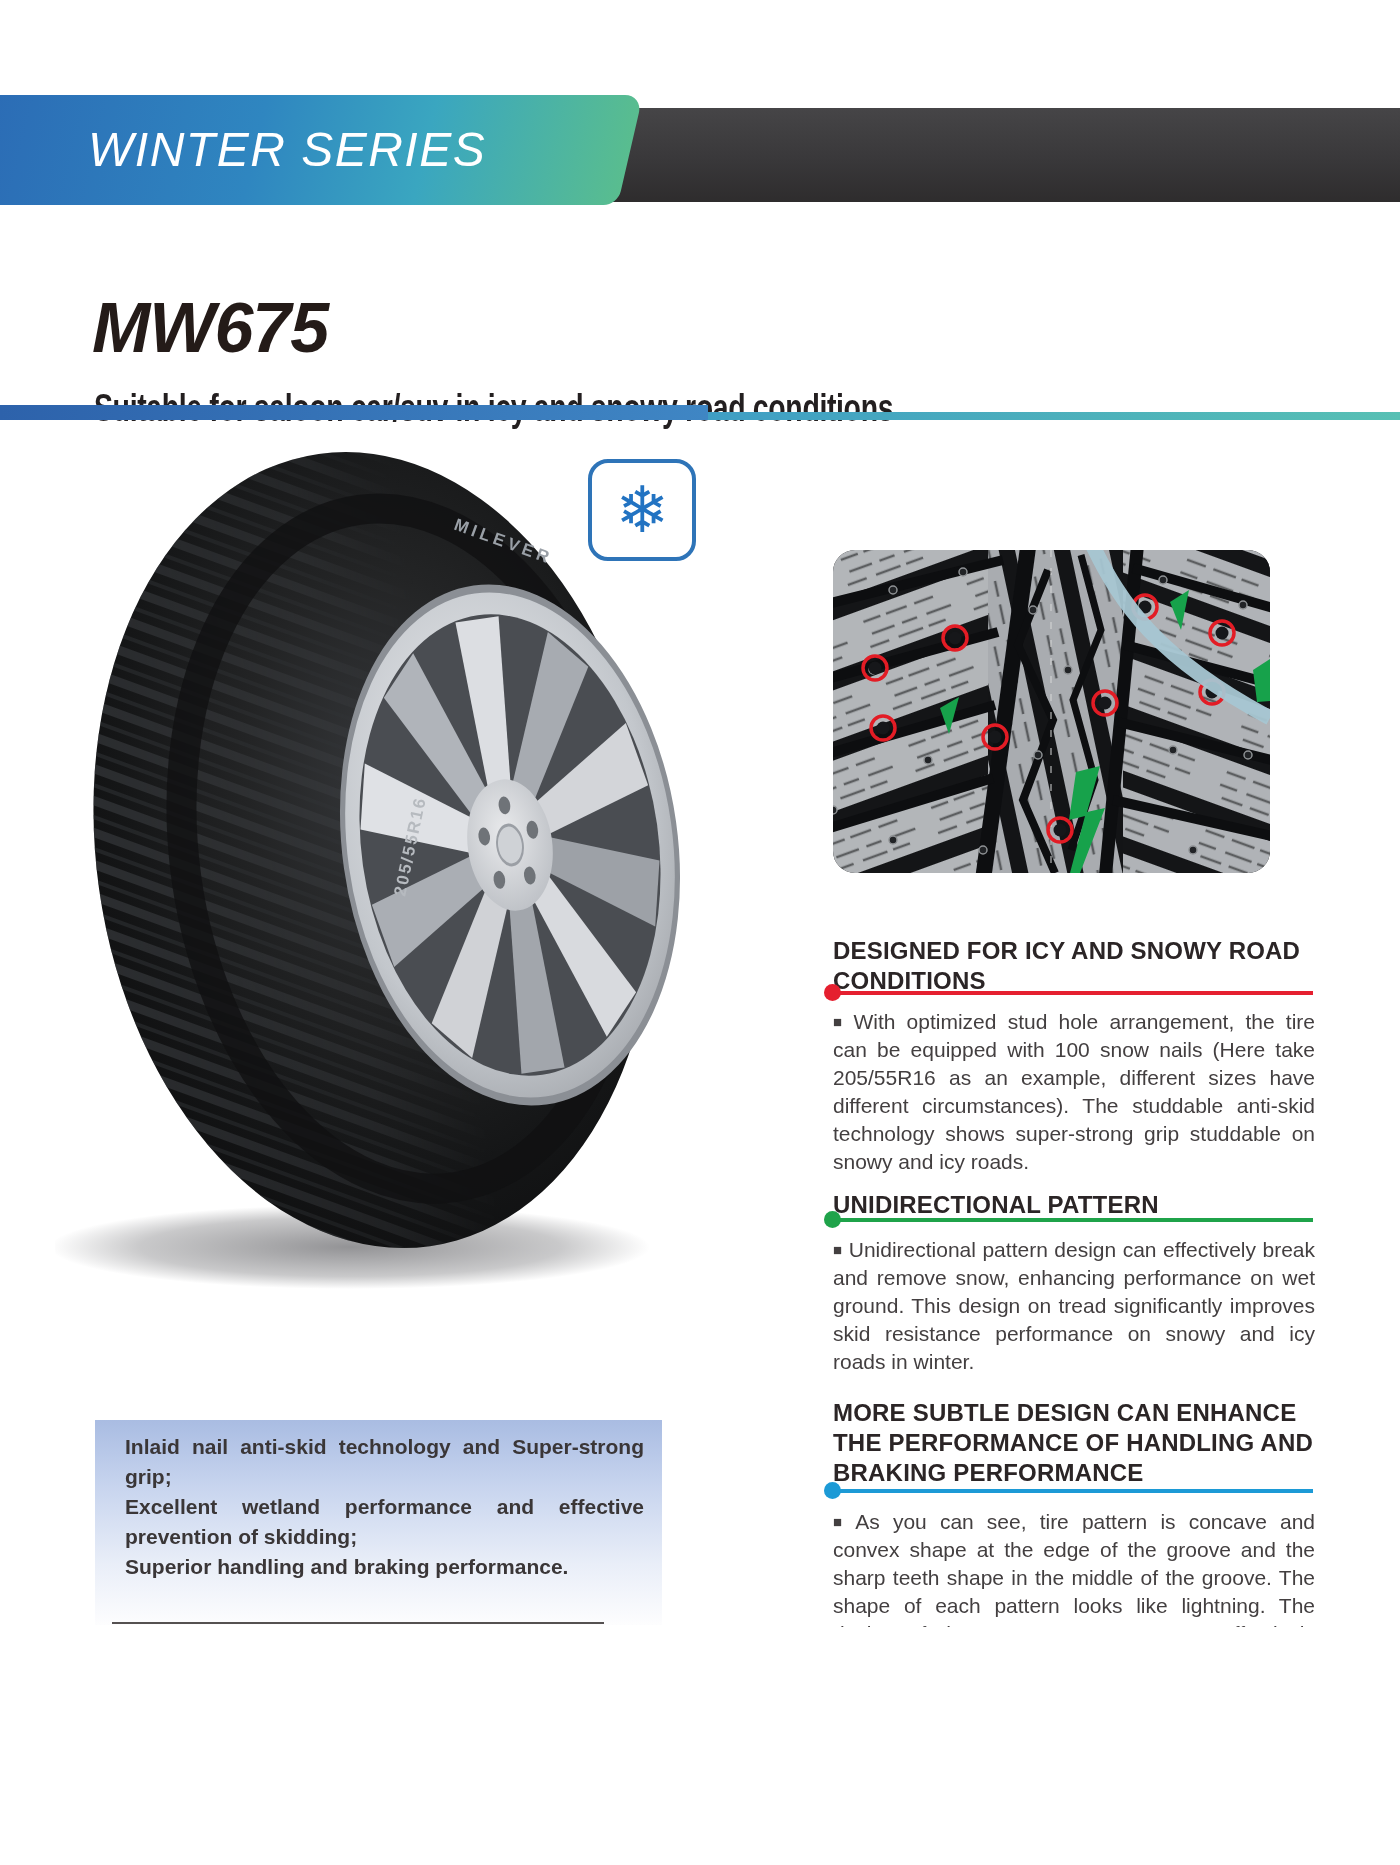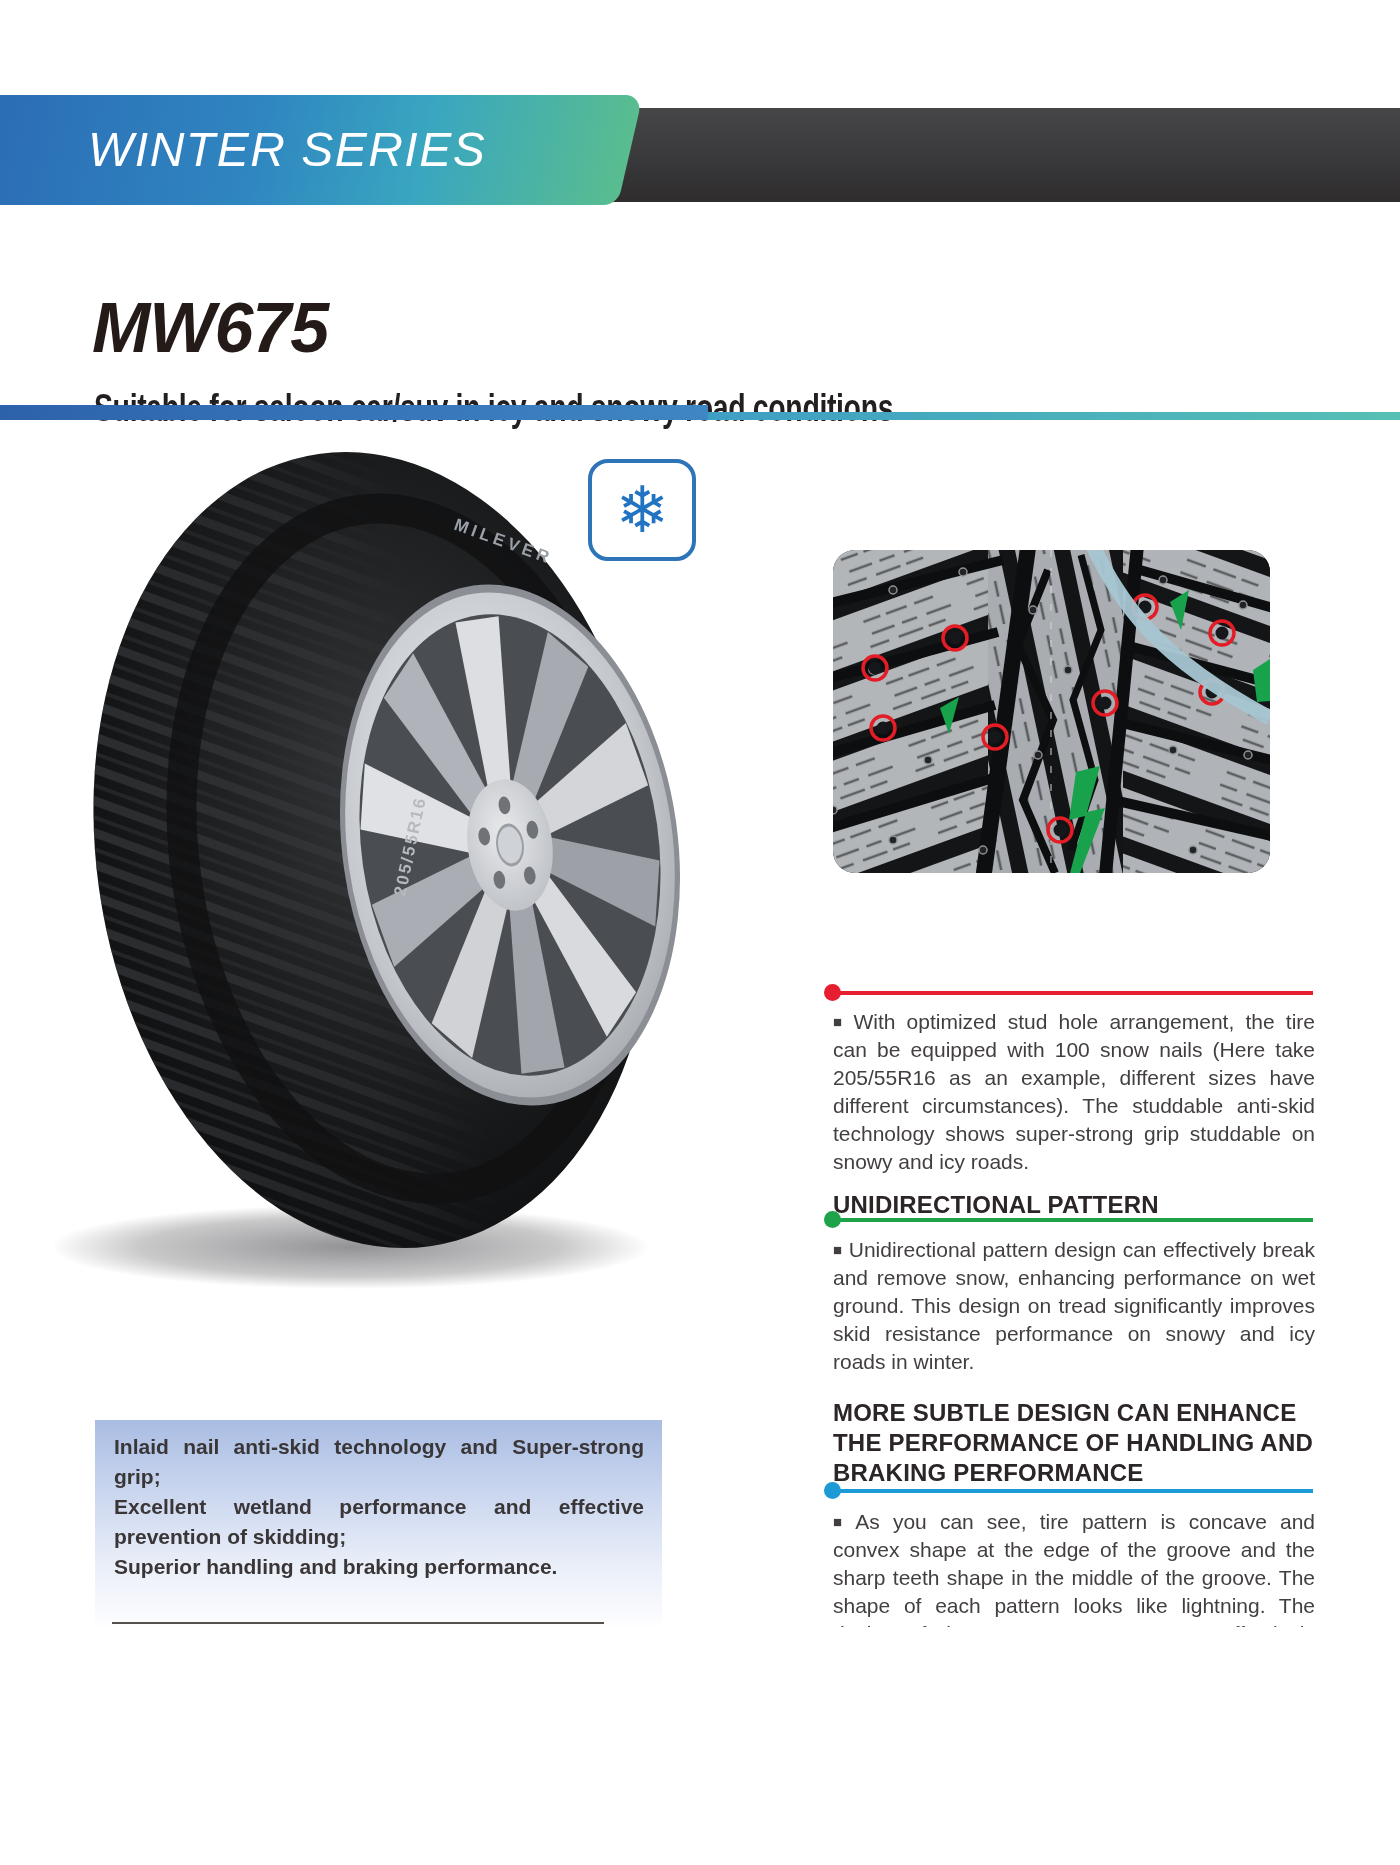--- a/index.html
+++ b/index.html
@@ -40,21 +40,21 @@
   .sec-heading{font-size:24px;font-weight:bold;color:#2b2526;line-height:30px;letter-spacing:0.2px;}
   .sec-rule{position:absolute;left:833px;width:480px;height:4px;}
   .sec-dot{position:absolute;width:17px;height:17px;border-radius:50%;}
   .sec-body{font-size:21px;line-height:28px;color:#433f40;text-align:justify;}
   .bullet{font-size:15px;vertical-align:2px;margin-right:6px;}
 
   
   .feature-box{position:absolute;left:95px;top:1420px;width:567px;height:205px;
     background:linear-gradient(180deg,#a9bce2 0%,#c7d4ee 32%,#e9eef8 70%,#fdfdfe 100%);
     padding:0;box-sizing:border-box;}
-  .feature-text{padding:12px 18px 0 19px;font-size:21px;font-weight:bold;line-height:30px;
+  .feature-text{padding:12px 18px 0 30px;font-size:21px;font-weight:bold;line-height:30px;
     color:#3a3637;text-align:justify;}
 
   
   .spec-table{position:absolute;left:112px;top:1622px;width:492px;}
   .spec-rule{height:0;border-top:2px solid #555151;}
   .spec-rows{padding:10px 0 12px 18px;}
   .spec-row{display:flex;height:34px;line-height:34px;gap:45px;}
   .spec-label{flex:0 0 290px;font-size:28px;font-weight:bold;color:#2a2526;}
   .spec-value{flex:0 0 160px;font-size:24px;font-weight:bold;color:#2a2526;text-align:center;}
 </style>
@@ -284,20 +284,23 @@
         <g fill="#17a24b">
           <polygon points="107,158 126,147 116,184"></polygon>
           <polygon points="243,222 267,216 254,262 272,258 247,323 237,323 252,266 236,270"></polygon>
           <polygon points="337,52 356,40 348,80"></polygon>
           <polygon points="420,120 437,109 437,151 424,152"></polygon>
         </g>
       </g>
     </svg>
   </div>
 
+  <div class="section" style="top:936px">
+    <div class="sec-heading">DESIGNED FOR ICY AND SNOWY ROAD CONDITIONS</div>
+  </div>
   <div class="sec-rule" style="top:991px;background:#e51f2f"></div>
   <div class="sec-dot" style="left:824px;top:984px;background:#e51f2f"></div>
   <div class="section" style="top:1008px">
     <div class="sec-body"><span class="bullet">■</span><span>With optimized stud hole arrangement, the tire can be equipped with 100 snow nails (Here take 205/55R16 as an example, different sizes have different circumstances). The studdable anti-skid technology shows super-strong grip studdable on snowy and icy roads.</span></div>
   </div>
 
   <div class="section" style="top:1190px">
     <div class="sec-heading">UNIDIRECTIONAL PATTERN</div>
   </div>
   <div class="sec-rule" style="top:1218px;background:#1fa34a"></div>

